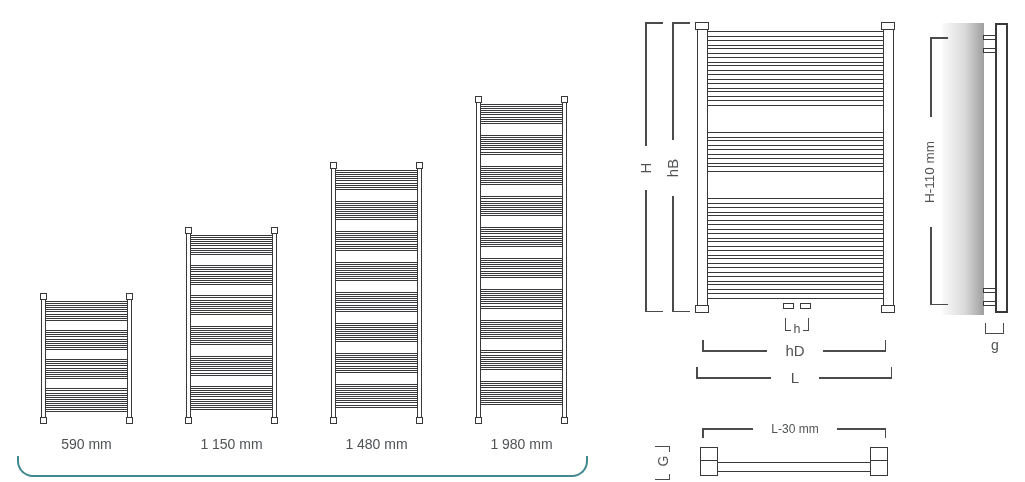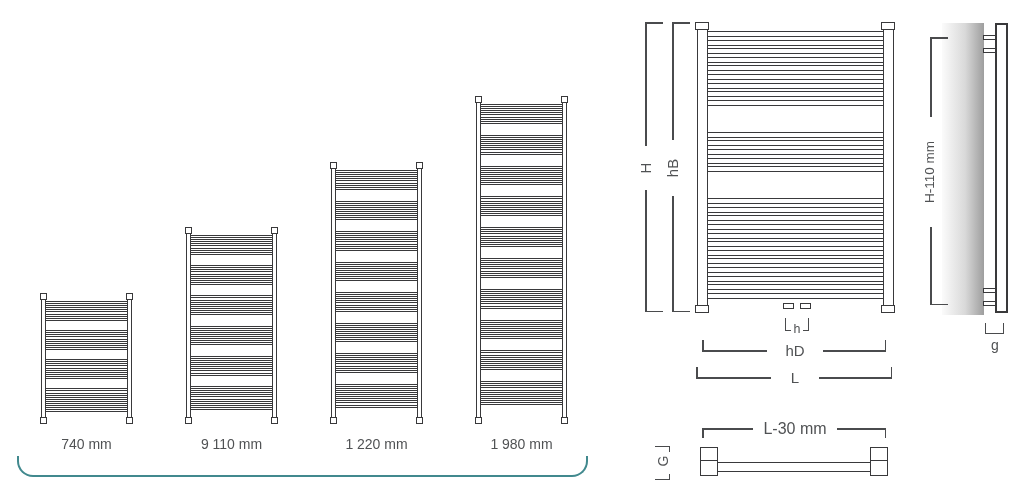--- a/index.html
+++ b/index.html
@@ -61,21 +61,21 @@
         <div class="tube" style="left: 5px; top: 74.67px; width: 83px; height: 3px;"></div>
         <div class="tube" style="left: 5px; top: 78.87px; width: 83px; height: 3px;"></div>
         <div class="tube" style="left: 5px; top: 83.07px; width: 83px; height: 3px;"></div>
         <div class="tube" style="left: 5px; top: 95.4px; width: 83px; height: 3px;"></div>
         <div class="tube" style="left: 5px; top: 99.6px; width: 83px; height: 3px;"></div>
         <div class="tube" style="left: 5px; top: 103.8px; width: 83px; height: 3px;"></div>
         <div class="tube" style="left: 5px; top: 108px; width: 83px; height: 3px;"></div>
         <div class="tube" style="left: 5px; top: 112.2px; width: 83px; height: 3px;"></div>
         <div class="tube" style="left: 5px; top: 116.4px; width: 83px; height: 3px;"></div>
       </div>
-      <div class="size-label" style="left: 26.5px; top: 436px; width: 120px;">740 mm</div>
+      <div class="size-label" style="left: 26.5px; top: 436px; width: 120px;">590 mm</div>
       <div class="rad" style="left: 185px; top: 227px; width: 93px; height: 197px;">
         <div class="cap" style="left: 0px; top: 0px; width: 7px; height: 7px;"></div>
         <div class="cap" style="left: 86px; top: 0px; width: 7px; height: 7px;"></div>
         <div class="cap" style="left: 0px; top: 190px; width: 7px; height: 7px;"></div>
         <div class="cap" style="left: 86px; top: 190px; width: 7px; height: 7px;"></div>
         <div class="rail" style="left: 1px; top: 6px; width: 5px; height: 185px;"></div>
         <div class="rail" style="left: 87px; top: 6px; width: 5px; height: 185px;"></div>
         <div class="tube" style="left: 5px; top: 8px; width: 83px; height: 3px;"></div>
         <div class="tube" style="left: 5px; top: 12.2px; width: 83px; height: 3px;"></div>
         <div class="tube" style="left: 5px; top: 16.4px; width: 83px; height: 3px;"></div>
@@ -101,21 +101,21 @@
         <div class="tube" style="left: 5px; top: 137.2px; width: 83px; height: 3px;"></div>
         <div class="tube" style="left: 5px; top: 141.4px; width: 83px; height: 3px;"></div>
         <div class="tube" style="left: 5px; top: 145.6px; width: 83px; height: 3px;"></div>
         <div class="tube" style="left: 5px; top: 159px; width: 83px; height: 3px;"></div>
         <div class="tube" style="left: 5px; top: 163.2px; width: 83px; height: 3px;"></div>
         <div class="tube" style="left: 5px; top: 167.4px; width: 83px; height: 3px;"></div>
         <div class="tube" style="left: 5px; top: 171.6px; width: 83px; height: 3px;"></div>
         <div class="tube" style="left: 5px; top: 175.8px; width: 83px; height: 3px;"></div>
         <div class="tube" style="left: 5px; top: 180px; width: 83px; height: 3px;"></div>
       </div>
-      <div class="size-label" style="left: 171.5px; top: 436px; width: 120px;">9 110 mm</div>
+      <div class="size-label" style="left: 171.5px; top: 436px; width: 120px;">1 150 mm</div>
       <div class="rad" style="left: 330px; top: 162px; width: 93px; height: 262px;">
         <div class="cap" style="left: 0px; top: 0px; width: 7px; height: 7px;"></div>
         <div class="cap" style="left: 86px; top: 0px; width: 7px; height: 7px;"></div>
         <div class="cap" style="left: 0px; top: 255px; width: 7px; height: 7px;"></div>
         <div class="cap" style="left: 86px; top: 255px; width: 7px; height: 7px;"></div>
         <div class="rail" style="left: 1px; top: 6px; width: 5px; height: 250px;"></div>
         <div class="rail" style="left: 87px; top: 6px; width: 5px; height: 250px;"></div>
         <div class="tube" style="left: 5px; top: 8px; width: 83px; height: 3px;"></div>
         <div class="tube" style="left: 5px; top: 12.2px; width: 83px; height: 3px;"></div>
         <div class="tube" style="left: 5px; top: 16.4px; width: 83px; height: 3px;"></div>
@@ -151,21 +151,21 @@
         <div class="tube" style="left: 5px; top: 199.49px; width: 83px; height: 3px;"></div>
         <div class="tube" style="left: 5px; top: 203.69px; width: 83px; height: 3px;"></div>
         <div class="tube" style="left: 5px; top: 207.89px; width: 83px; height: 3px;"></div>
         <div class="tube" style="left: 5px; top: 221.6px; width: 83px; height: 3px;"></div>
         <div class="tube" style="left: 5px; top: 225.8px; width: 83px; height: 3px;"></div>
         <div class="tube" style="left: 5px; top: 230px; width: 83px; height: 3px;"></div>
         <div class="tube" style="left: 5px; top: 234.2px; width: 83px; height: 3px;"></div>
         <div class="tube" style="left: 5px; top: 238.4px; width: 83px; height: 3px;"></div>
         <div class="tube" style="left: 5px; top: 242.6px; width: 83px; height: 3px;"></div>
       </div>
-      <div class="size-label" style="left: 316.5px; top: 436px; width: 120px;">1 220 mm</div>
+      <div class="size-label" style="left: 316.5px; top: 436px; width: 120px;">1 480 mm</div>
       <div class="rad" style="left: 475px; top: 96px; width: 93px; height: 328px;">
         <div class="cap" style="left: 0px; top: 0px; width: 7px; height: 7px;"></div>
         <div class="cap" style="left: 86px; top: 0px; width: 7px; height: 7px;"></div>
         <div class="cap" style="left: 0px; top: 321px; width: 7px; height: 7px;"></div>
         <div class="cap" style="left: 86px; top: 321px; width: 7px; height: 7px;"></div>
         <div class="rail" style="left: 1px; top: 6px; width: 5px; height: 316px;"></div>
         <div class="rail" style="left: 87px; top: 6px; width: 5px; height: 316px;"></div>
         <div class="tube" style="left: 5px; top: 8px; width: 83px; height: 3px;"></div>
         <div class="tube" style="left: 5px; top: 12.2px; width: 83px; height: 3px;"></div>
         <div class="tube" style="left: 5px; top: 16.4px; width: 83px; height: 3px;"></div>
@@ -300,21 +300,21 @@
 
     <div class="ubracket" style="left:985px;top:323px;width:19px;height:11px"></div>
     <div class="dimlabel nobg" style="left:986px;top:337px;width:18px;height:15px;font-size:14px">g</div>
   </section>
 
   <section>
 
     <div class="dimh" style="left:702px;top:428px;width:184px;height:1.5px"></div>
     <div class="tickv" style="left:702px;top:428px;width:1.5px;height:10px"></div>
     <div class="tickv" style="left:884.5px;top:428px;width:1.5px;height:10px"></div>
-    <div class="dimlabel" style="left:753px;top:420px;width:84px;height:17px;font-size:16px">L-30 mm</div>
+    <div class="dimlabel" style="left:753px;top:420px;width:84px;height:17px;font-size:12px">L-30 mm</div>
 
     <div class="cap" style="left:700px;top:447px;width:18px;height:14px"></div>
     <div class="cap" style="left:700px;top:460px;width:18px;height:16px"></div>
     <div class="cap" style="left:870px;top:447px;width:18px;height:14px"></div>
     <div class="cap" style="left:870px;top:460px;width:18px;height:16px"></div>
     <div class="tube" style="left:717px;top:462px;width:154px;height:10px"></div>
 
     <div class="mark mk-tr" style="left:655px;top:446px;width:15px;height:6px"></div>
     <div class="mark mk-ur" style="left:655px;top:474px;width:15px;height:6px"></div>
     <div class="dimlabel rot nobg" style="left:651px;top:449px;width:24px;height:24px;font-size:14px">G</div>

